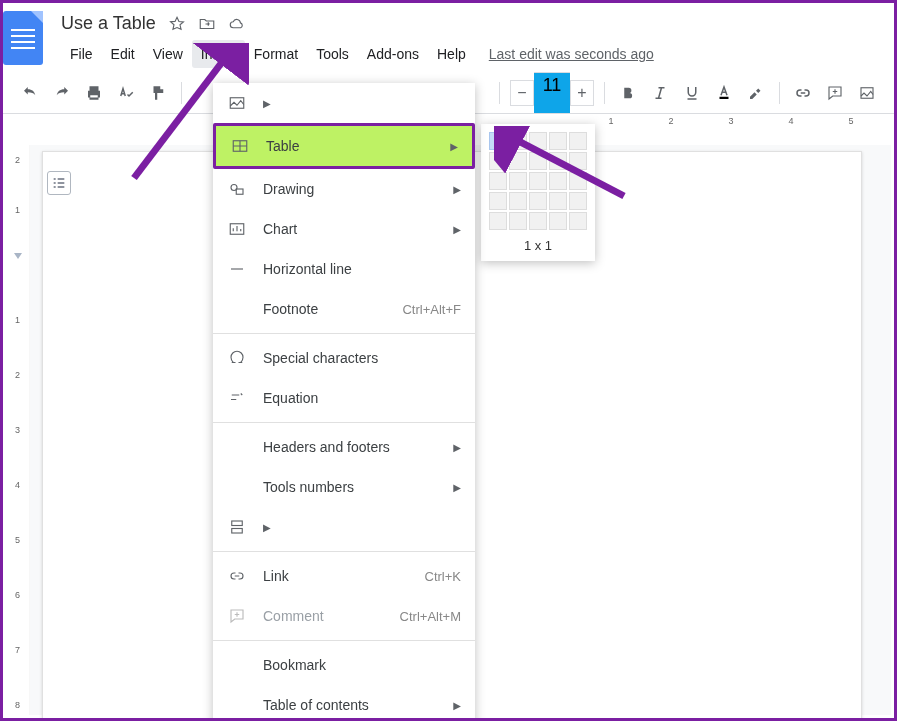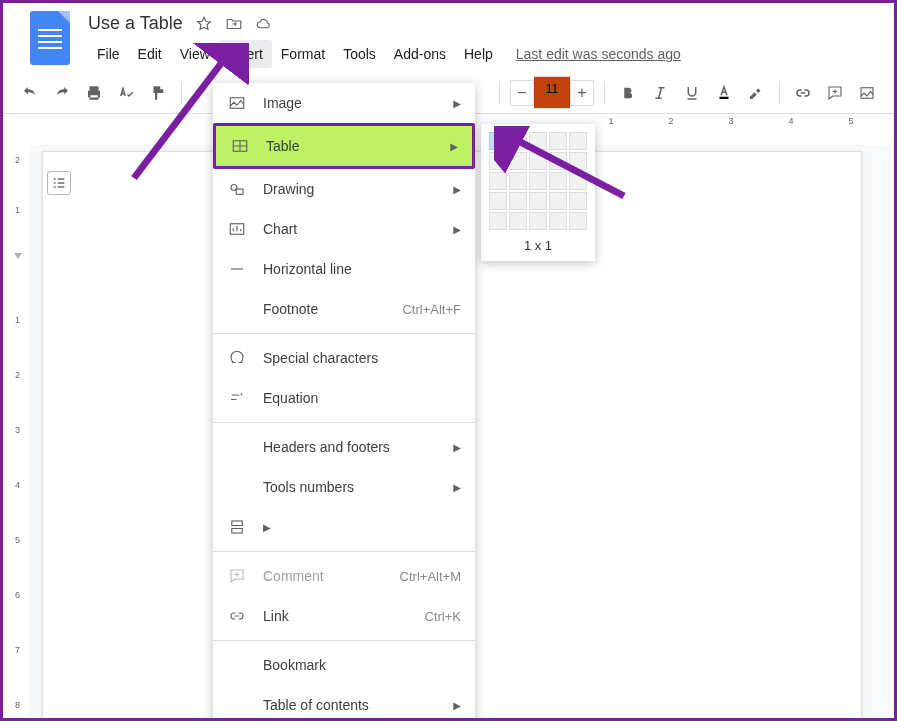--- a/index.html
+++ b/index.html
@@ -1,37 +1,37 @@
 <!DOCTYPE html>
 <html><head>
 <meta charset="utf-8">
 <style>
   * { box-sizing: border-box; margin: 0; padding: 0; font-family: Arial, sans-serif; }
   body { width: 897px; height: 721px; border: 3px solid #7b1fa2; background: #fff; position: relative; overflow: hidden; }
-  .header { display: flex; align-items: flex-start; padding: 8px 12px 0 27px; }
+  .header { display: flex; align-items: flex-start; padding: 8px 12px 0 0; }
   .docs-logo { width: 40px; height: 54px; background: #4285f4; border-radius: 3px; margin-right: 18px; position: relative; }
   .docs-logo::before { content: ""; position: absolute; top: 0; right: 0; border-style: solid; border-width: 0 12px 12px 0; border-color: transparent #a0c3ff transparent transparent; }
   .docs-logo::after { content: ""; position: absolute; left: 8px; right: 8px; top: 18px; height: 22px; background: repeating-linear-gradient(#fff, #fff 2px, transparent 2px, transparent 6px); }
   .title-area { flex: 1; }
   .title-row { display: flex; align-items: center; gap: 12px; padding-top: 2px; }
   .doc-title { font-size: 18px; color: #333; }
   .title-icon { width: 18px; height: 18px; color: #5f6368; display: flex; align-items: center; justify-content: center; }
   .title-icon svg { width: 18px; height: 18px; fill: none; stroke: #5f6368; stroke-width: 1.5; }
   .menubar { display: flex; gap: 0; margin-top: 6px; font-size: 14px; color: #202124; align-items: center; }
   .menu-item { padding: 6px 9px; cursor: pointer; border-radius: 3px; }
   .menu-item.active { background: #e8eaed; }
   .last-edit { color: #5f6368; text-decoration: underline; margin-left: 14px; font-size: 14px; }
   .toolbar { display: flex; align-items: center; padding: 6px 14px; gap: 6px; border-bottom: 1px solid #dadce0; margin-top: 4px; height: 42px; }
   .tb-btn { width: 26px; height: 26px; display: flex; align-items: center; justify-content: center; color: #5f6368; cursor: pointer; border-radius: 3px; }
   .tb-btn svg { width: 18px; height: 18px; fill: #5f6368; }
   .tb-sep { width: 1px; height: 22px; background: #dadce0; margin: 0 4px; }
   .font-select { background: #fff; padding: 4px 8px; font-size: 14px; color: #3c4043; display: flex; align-items: center; gap: 6px; cursor: pointer; min-width: 30px; }
   .font-size { display: flex; align-items: center; border-radius: 3px; overflow: hidden; }
   .fs-btn { width: 24px; height: 26px; display: flex; align-items: center; justify-content: center; cursor: pointer; background:#fff; color:#5f6368; font-size:16px; border:1px solid #dadce0; }
-  .fs-val { width: 36px; height: 33px; border-top: 1px solid #dadce0; border-bottom:1px solid #dadce0; text-align: center; line-height: 24px; font-size: 12px; background:#c2410c; }
+  .fs-val { width: 36px; height: 42px; border-top: 1px solid #dadce0; border-bottom:1px solid #dadce0; text-align: center; line-height: 24px; font-size: 18px; background:#0ea5e9; }
   .ruler-h { height: 18px; background: #fff; margin-left: 58px; font-size: 9px; color: #666; display: flex; align-items: center; overflow: hidden; position: relative; }
   .ruler-h .num { position: absolute; top: 2px; transform: translateX(-50%); }
   .editor-area { display: flex; position: absolute; top: 142px; left: 3px; right: 3px; bottom: 3px; background: #f8f9fa; }
   .ruler-v { width: 24px; background: #fff; font-size: 9px; color: #666; position: relative; border-right:1px solid rgba(0,0,0,0.03); }
   .ruler-v .mark { position: absolute; left: 50%; transform: translateX(-50%); }
   .ruler-v .tri { position:absolute; left:8px; width:0;height:0;border-left:4px solid transparent;border-right:4px solid transparent;border-top:6px solid #a9b5c6;}
   .page { background: #fff; width: 820px; margin-left: 12px; box-shadow: 0 1px 3px rgba(0,0,0,0.15); margin-top: 6px; height: 580px; border:1px solid #e0e0e0; }
   .outline-box { position: absolute; left: 44px; top: 168px; width: 24px; height: 24px; border: 1px solid #b0b7c0; border-radius: 3px; display: flex; align-items: center; justify-content: center; }
   .outline-box svg { width: 16px; height: 16px; fill: #6b7280; }
   
@@ -214,21 +214,20 @@
 </div>
 
 <div class="insert-menu">
   <div class="mi">
     <span class="ic">
         <svg viewBox="0 0 24 24">
           <rect x="3" y="5" width="18" height="14"></rect>
           <path d="M3 16l5-5 4 4 5-6 4 5"></path>
         </svg>
       </span>
-    <span class="lbl">Image</span>
     <span class="arrow">▶</span>
   </div>
   <div class="mi selected table-highlight">
     <span class="ic">
         <svg viewBox="0 0 24 24">
           <rect x="3" y="5" width="18" height="14"></rect>
           <path d="M3 12h18M12 5v14"></path>
         </svg>
       </span>
     <span class="lbl">Table</span>
@@ -298,38 +297,38 @@
   <div class="mi">
     <span class="ic">
         <svg viewBox="0 0 24 24">
           <rect x="5" y="4" width="14" height="6"></rect>
           <rect x="5" y="14" width="14" height="6"></rect>
         </svg>
       </span>
     <span class="arrow">▶</span>
   </div>
   <div class="msep"></div>
+  <div class="mi">
+    <span class="ic">
+        <svg viewBox="0 0 24 24">
+          <path d="M9 12h6M10 8H8a4 4 0 000 8h2M14 8h2a4 4 0 010 8h-2"></path>
+        </svg>
+      </span>
+    <span class="lbl">Link</span>
+    <span class="shortcut">Ctrl+K</span>
+  </div>
   <div class="mi disabled">
     <span class="ic">
         <svg viewBox="0 0 24 24">
           <path d="M4 4h16v12H9l-5 4z"></path>
           <path d="M12 7v6M9 10h6"></path>
         </svg>
       </span>
     <span class="lbl">Comment</span>
     <span class="shortcut">Ctrl+Alt+M</span>
-  </div>
-  <div class="mi">
-    <span class="ic">
-        <svg viewBox="0 0 24 24">
-          <path d="M9 12h6M10 8H8a4 4 0 000 8h2M14 8h2a4 4 0 010 8h-2"></path>
-        </svg>
-      </span>
-    <span class="lbl">Link</span>
-    <span class="shortcut">Ctrl+K</span>
   </div>
   <div class="msep"></div>
   <div class="mi">
     <span class="ic"></span>
     <span class="lbl">Bookmark</span>
   </div>
   <div class="mi">
     <span class="ic"></span>
     <span class="lbl">Table of contents</span>
     <span class="arrow">▶</span>

